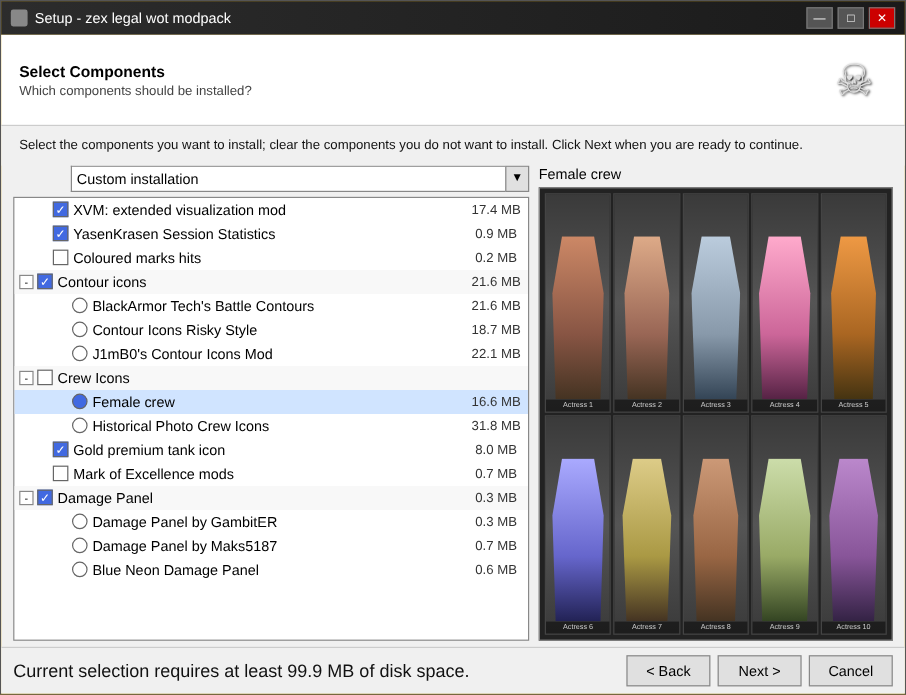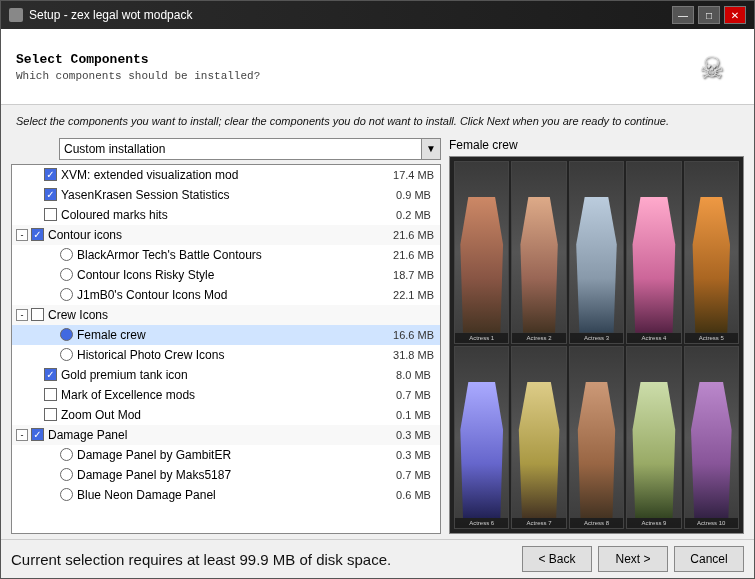--- a/index.html
+++ b/index.html
@@ -66,21 +66,20 @@
       background: #f0f0f0;
       overflow: hidden;
     }
     .header {
       background: #fff;
       padding: 10px 15px 10px 15px;
       border-bottom: 1px solid #ccc;
       display: flex;
       justify-content: space-between;
       align-items: center;
-      font-family: Liberation Mono, monospace;
     }
     .header-text { flex: 1; }
     .header-title {
       font-size: 13px;
       font-weight: bold;
       color: #000;
       margin-bottom: 3px;
     }
     .header-subtitle {
       font-size: 11px;
@@ -97,21 +96,20 @@
       font-size: 36px;
       color: #e0e0e0;
       text-shadow: 1px 1px 2px #000;
     }
     .description-area {
       padding: 8px 15px;
       font-size: 11px;
       color: #111;
       background: #f0f0f0;
       line-height: 1.5;
-      font-style: italic;
     }
     .main-area {
       flex: 1;
       display: flex;
       gap: 0;
       padding: 0 10px 5px 10px;
       overflow: hidden;
     }
     .left-panel {
       flex: 0 0 430px;
@@ -416,26 +414,20 @@
             <span class="comp-size">8.0 MB</span>
           </div>
 
           <div class="comp-item indent1">
             <div class="spacer"></div>
             <div class="comp-checkbox"></div>
             <span class="comp-name">Mark of Excellence mods</span>
             <span class="comp-size">0.7 MB</span>
           </div>
 
-          <div class="comp-item indent1">
-            <div class="spacer"></div>
-            <div class="comp-checkbox"></div>
-            <span class="comp-name">Zoom Out Mod</span>
-            <span class="comp-size">0.1 MB</span>
-          </div>
 
           <div class="comp-item group">
             <div class="tree-expand">-</div>
             <div class="comp-checkbox checked">✓</div>
             <span class="comp-name">Damage Panel</span>
             <span class="comp-size">0.3 MB</span>
           </div>
 
           <div class="comp-item indent2">
             <div class="spacer"></div>

